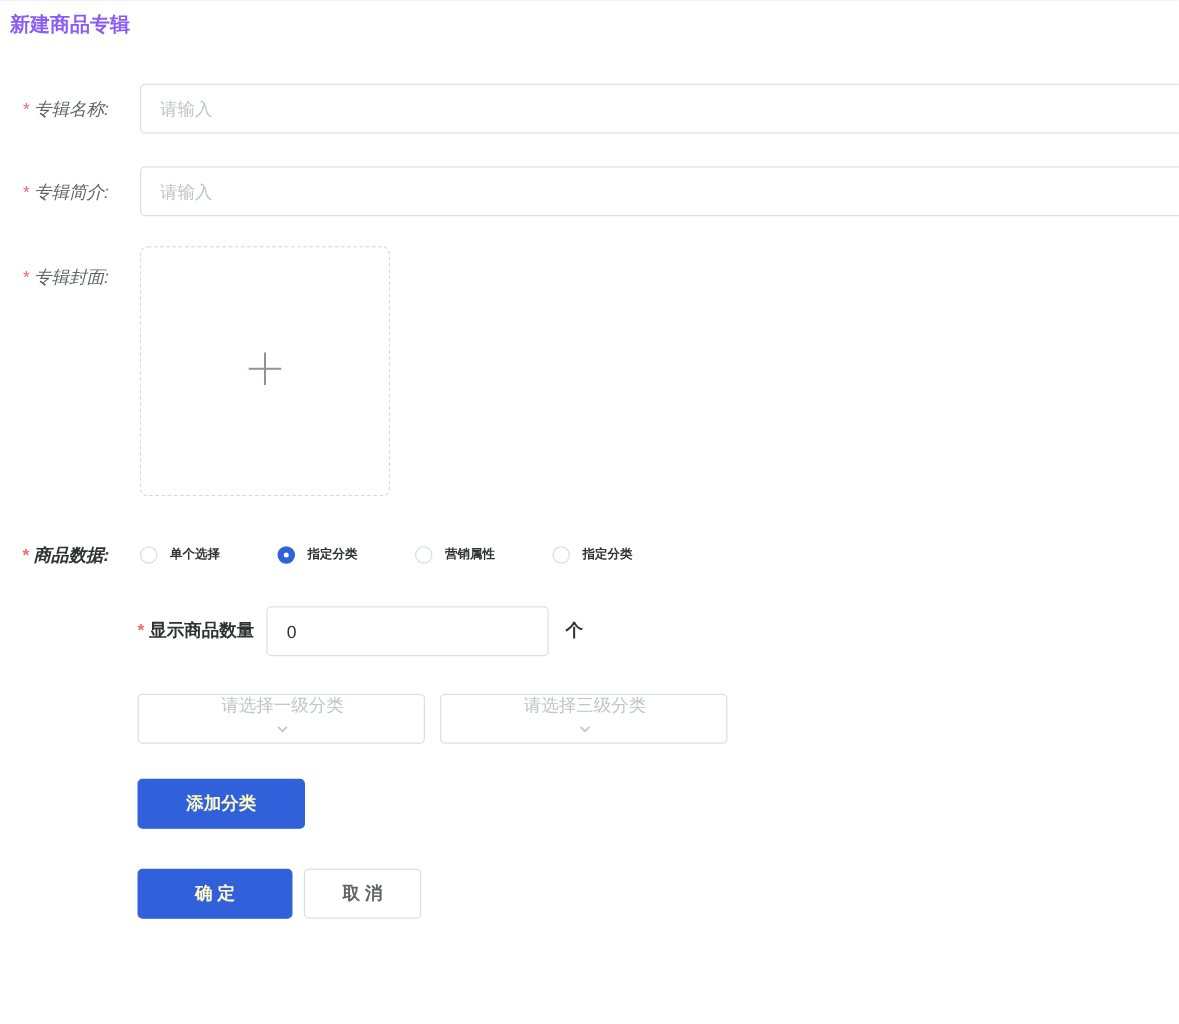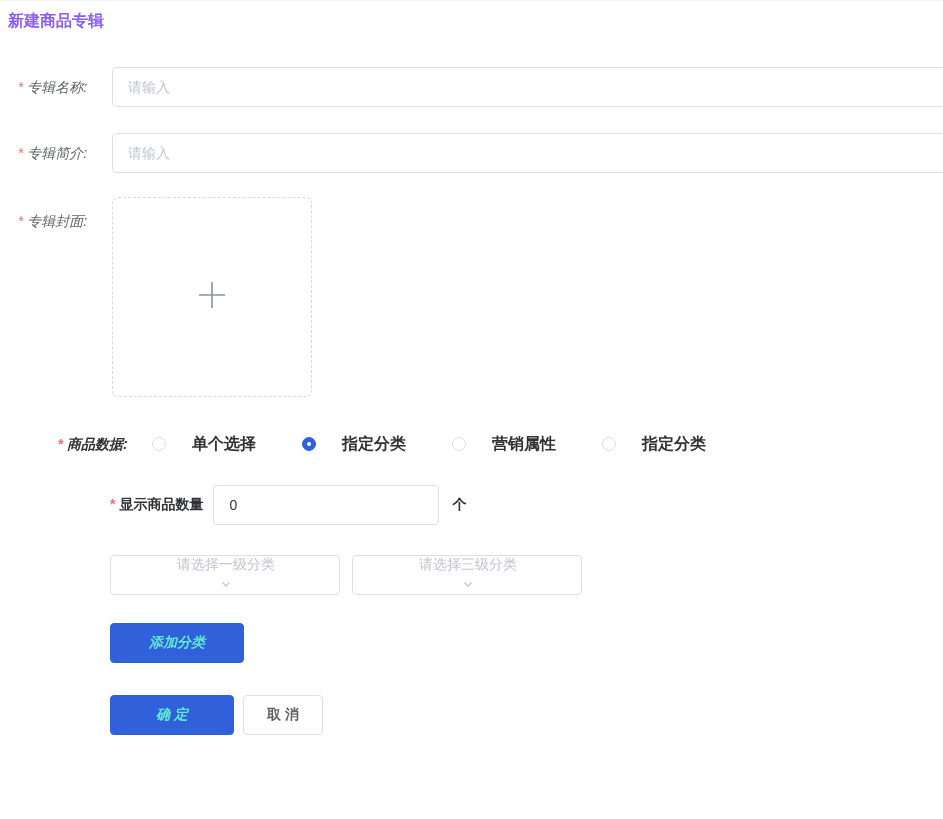--- a/index.html
+++ b/index.html
@@ -24,21 +24,21 @@
     font-size:16px;
     line-height:22px;
     font-weight:600;
     color:#8b5cf6;
   }
   .form-row{display:flex;align-items:center;}
   .form-row.top-align{align-items:flex-start;}
   .row-name{margin-top:35px;}
   .row-intro{margin-top:26px;}
   .row-cover{margin-top:24px;}
-  .row-radio{margin-top:37px;padding-left:40px;}
+  .row-radio{margin-top:37px;}
   .form-label{
     width:112px;
     flex:0 0 112px;
     text-align:center;
     padding-right:7px;
     font-size:14px;
     color:var(--label);
     line-height:20px;
     white-space:nowrap;
     font-style:italic;
@@ -73,21 +73,21 @@
     width:14px;height:14px;
     border:1px solid var(--border);
     border-radius:50%;
     background:#fff;
     display:flex;align-items:center;justify-content:center;
     flex:0 0 14px;
   }
   .radio-dot{width:4px;height:4px;border-radius:50%;background:#fff;display:none;}
   .radio-option[data-checked="true"] .radio-circle{background:var(--primary);border-color:var(--primary);}
   .radio-option[data-checked="true"] .radio-dot{display:block;}
-  .radio-text{margin-left:26px;font-size:16px;color:var(--strong);font-weight:600;line-height:20px;}
+  .radio-text{margin-left:10px;font-size:10px;color:var(--strong);font-weight:600;line-height:20px;}
   .nested{margin-left:110px;}
   .row-count{margin-top:31px;display:flex;align-items:center;}
   .count-label{font-size:14px;color:var(--strong);font-weight:600;white-space:nowrap;}
   .count-input{
     width:226px;height:40px;
     margin-left:10px;
     border:1px solid var(--border);
     border-radius:4px;
     padding:0 15px;
     font-size:14px;color:var(--strong);
@@ -113,25 +113,25 @@
     height:40px;
     border-radius:4px;
     font-size:14px;
     font-weight:600;
     display:flex;align-items:center;justify-content:center;
     cursor:pointer;
     border:1px solid transparent;
     font-family:"Liberation Sans", sans-serif;
     white-space:nowrap;
   }
-  .btn-primary{background:var(--primary);color:#5eead4;border-color:var(--primary);font-style:italic;}
+  .btn-primary{background:var(--primary);color:#fef9c3;border-color:var(--primary);}
   .btn-default{background:#ffffff;color:var(--label);border-color:var(--border);}
   .btn-add{width:134px;}
   .btn-confirm{width:124px;}
-  .btn-cancel{width:80px;}
+  .btn-cancel{width:94px;}
 </style>
 </head>
 <body>
 
 <h1 class="page-title">新建商品专辑</h1>
 
 <div class="form-row row-name">
   <div class="form-label">
     <span class="required">*</span><span>专辑名称:</span>
   </div>

